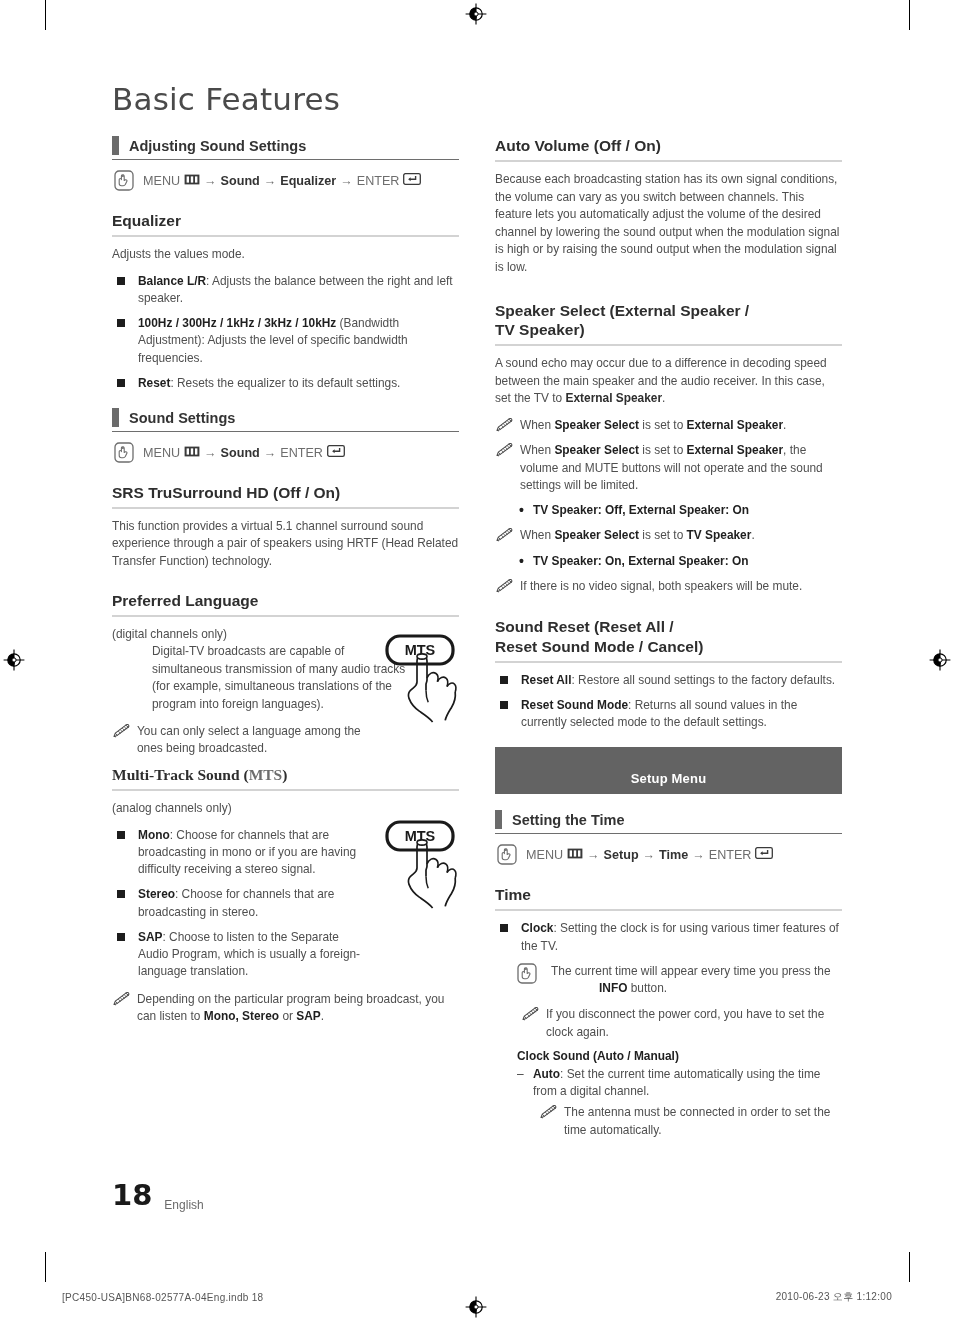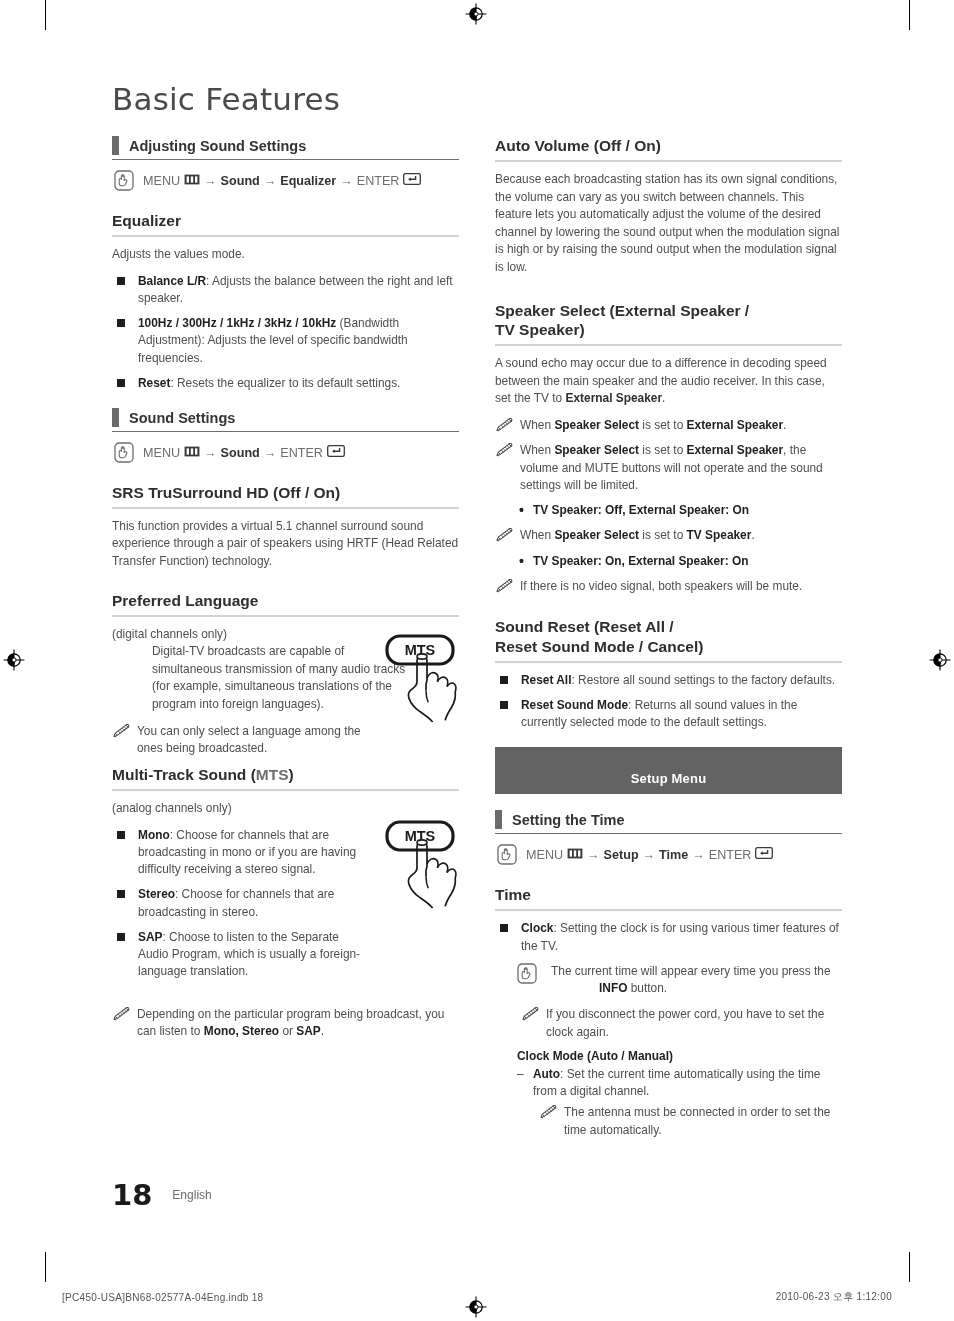--- a/index.html
+++ b/index.html
@@ -107,21 +107,21 @@
   
   .mts { position:absolute; width:90px; height:100px; }
 
   
   .sublabel { font-size:11.9px; font-weight:bold; color:#1f1f1f; margin:6px 0 3px 0; }
 
   
   .indent1 { margin-left:22px; }
 
   
-  .pagenum { position:absolute; left:112px; top:1178px; display:flex; align-items:center; gap:20px; }
+  .pagenum { position:absolute; left:112px; top:1178px; display:flex; align-items:flex-end; gap:12px; }
   .pagenum .num { font-size:29px; font-weight:bold; color:#1a1a1a; font-family:"DejaVu Sans", sans-serif; }
   .pagenum .lang { font-size:12px; color:#6a6a6a; }
 
   .footline { position:absolute; left:62px; top:1290px; width:830px;
               display:flex; align-items:center; justify-content:space-between;
               font-size:10px; color:#555; font-family:"Liberation Sans", sans-serif; }
   .footline .fl-left { letter-spacing:.3px; }
   .footline .fl-right { letter-spacing:.3px; }
 </style>
 </head>
@@ -302,21 +302,21 @@
           <p class="body" style="margin-bottom:0; width:250px;">(digital channels only)</p>
           <p class="body" style="width:262px;margin-left:40px;">Digital-TV broadcasts are capable of simultaneous transmission of many audio tracks (for example, simultaneous translations of the program into foreign languages).</p>
           <div class="note" style="width:246px;">
             <span class="pencil"><svg width="19" height="14">
                   <use href="#sym-pencil"></use>
                 </svg></span>
             <span>You can only select a language among the ones being broadcasted.</span>
           </div>
         </div>
 
-        <h2 class="h2" style="">
+        <h2 class="h2" style="font-family:Liberation Serif, serif;">
           <span>Multi-Track Sound (</span><span class="lt">MTS</span><span>)</span>
         </h2>
 
         <div style="position:relative;">
           <div class="mts" style="right:-12px; top:18px;">
             <svg width="90" height="100">
                 <use href="#sym-mts"></use>
               </svg>
           </div>
           <p class="body" style="width:250px;">(analog channels only)</p>
@@ -326,21 +326,21 @@
             </li>
             <li>
               <b>Stereo</b><span>: Choose for channels that are broadcasting in stereo.</span>
             </li>
             <li>
               <b>SAP</b><span>: Choose to listen to the Separate Audio Program, which is usually a foreign-language translation.</span>
             </li>
           </ul>
         </div>
 
-        <div class="note" style="margin-top:25px;">
+        <div class="note" style="margin-top:10px;">
           <span class="pencil"><svg width="19" height="14">
                 <use href="#sym-pencil"></use>
               </svg></span>
           <span>Depending on the particular program being broadcast, you can listen to </span><b>Mono, Stereo</b><span> or </span><b>SAP</b><span>.</span>
         </div>
 
       </div>
 
       <div class="col right">
 
@@ -442,21 +442,21 @@
           <span>The current time will appear every time you press the </span><b>INFO</b><span> button.</span>
         </div>
 
         <div class="note ind">
           <span class="pencil"><svg width="19" height="14">
                 <use href="#sym-pencil"></use>
               </svg></span>
           <span>If you disconnect the power cord, you have to set the clock again.</span>
         </div>
 
-        <div class="sublabel indent1">Clock Mode (Auto / Manual)</div>
+        <div class="sublabel indent1">Clock Sound (Auto / Manual)</div>
 
         <div class="dash indent1">
           <b>Auto</b><span>: Set the current time automatically using the time from a digital channel.</span>
         </div>
 
         <div class="note" style="margin-left:44px;">
           <span class="pencil"><svg width="19" height="14">
                 <use href="#sym-pencil"></use>
               </svg></span>
           <span>The antenna must be connected in order to set the time automatically.</span>

